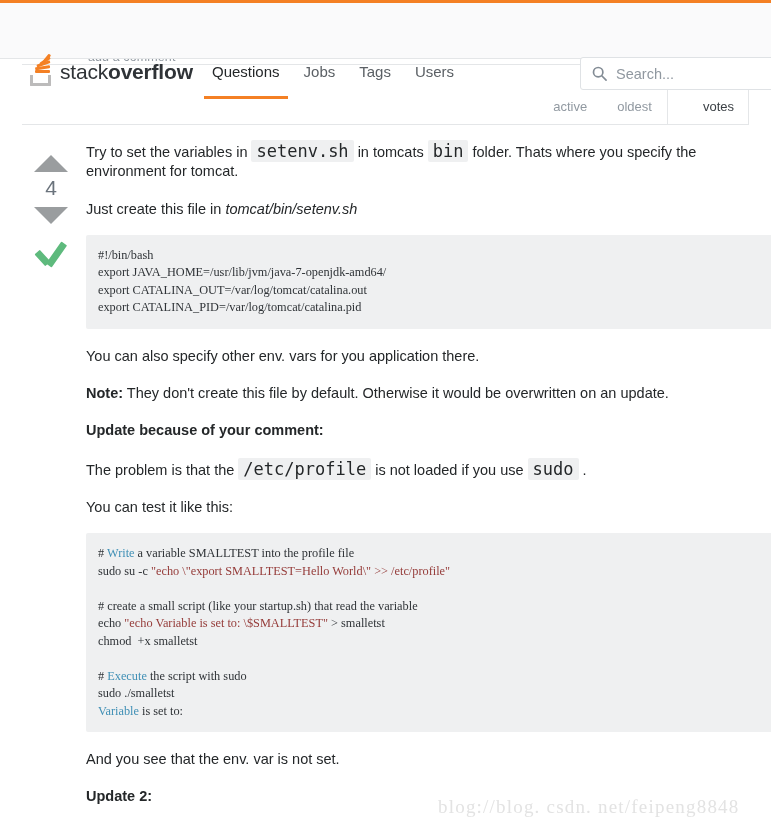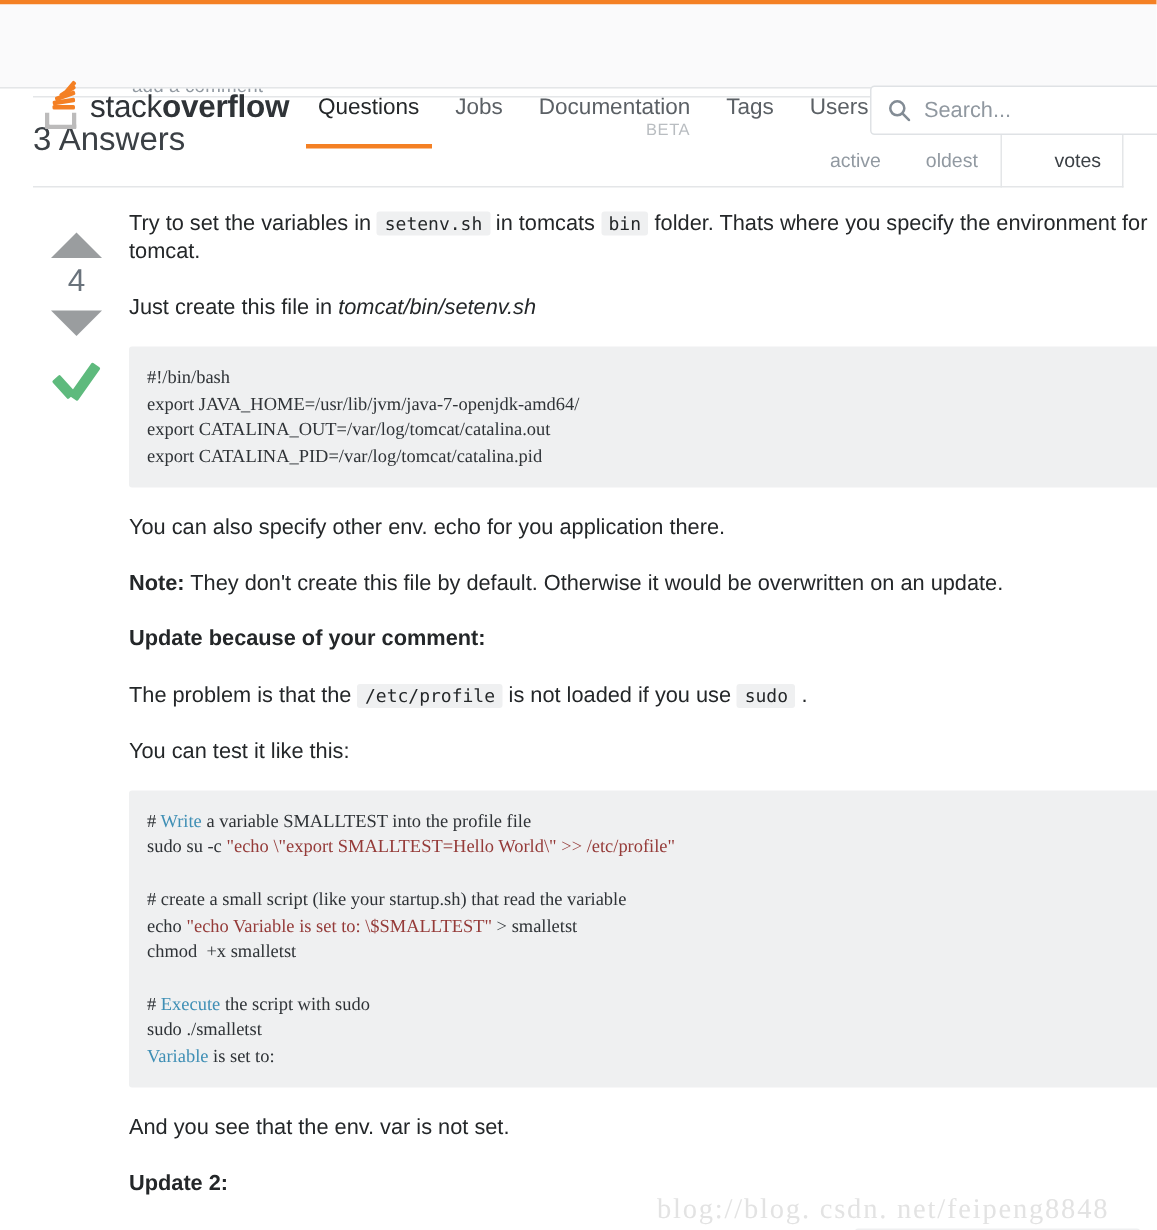--- a/index.html
+++ b/index.html
@@ -253,21 +253,21 @@
     line-height: 1.32;
     color: #242729;
   }
   .post-body p { margin: 0 0 18px 0; }
   .post-body p.tight { margin-bottom: 16px; }
   .post-body em { font-style: italic; }
   .post-body strong { font-weight: bold; }
 
   code.inline {
     font-family: "DejaVu Sans Mono", monospace;
-    font-size: 12px;
+    font-size: 17px;
     background: #eff0f1;
     padding: 1px 5px;
     border-radius: 2px;
     color: #242729;
     white-space: pre;
   }
 
   pre.block {
     font-family: Liberation Serif, serif;
     font-size: 12.3px;
@@ -322,44 +322,39 @@
     </div>
 
     <nav class="nav">
       <div class="nav-item active">
         <span>Questions</span>
       </div>
       <div class="nav-item">
         <span>Jobs</span>
       </div>
       <div class="nav-item">
-        <span>Documentation</span>
-        <span class="nav-beta">BETA</span>
-      </div>
-      <div class="nav-item">
         <span>Tags</span>
       </div>
       <div class="nav-item">
         <span>Users</span>
       </div>
     </nav>
 
     <div class="searchbox">
       <svg class="search-icon" viewBox="0 0 16 16" fill="none" stroke="#838c95" stroke-width="1.8">
         <circle cx="6.6" cy="6.6" r="5"></circle>
         <line x1="10.4" y1="10.4" x2="15" y2="15" stroke-linecap="round"></line>
       </svg>
       <input class="search-input" type="text" placeholder="Search..." style="">
     </div>
 
   </div>
 </div>
 
 <div class="answers-header">
-  <h2 class="answers-title">3 Answers</h2>
   <div class="sort-tabs">
     <div class="sort-tab">
       <span>active</span>
     </div>
     <div class="sort-tab">
       <span>oldest</span>
     </div>
     <div class="sort-tab selected">
       <span>votes</span>
     </div>
@@ -380,21 +375,21 @@
 
     <p><span>Try to set the variables in </span><code class="inline">setenv.sh</code><span> in tomcats </span><code class="inline">bin</code><span> folder. Thats where you specify the environment for tomcat.</span></p>
 
     <p class="tight"><span>Just create this file in </span><em>tomcat/bin/setenv.sh</em></p>
 
     <pre class="block">#!/bin/bash
 export JAVA_HOME=/usr/lib/jvm/java-7-openjdk-amd64/
 export CATALINA_OUT=/var/log/tomcat/catalina.out
 export CATALINA_PID=/var/log/tomcat/catalina.pid</pre>
 
-    <p>You can also specify other env. echo for you application there.</p>
+    <p>You can also specify other env. vars for you application there.</p>
 
     <p><strong>Note:</strong><span> They don't create this file by default. Otherwise it would be overwritten on an update.</span></p>
 
     <p><strong>Update because of your comment:</strong></p>
 
     <p><span>The problem is that the </span><code class="inline">/etc/profile</code><span> is not loaded if you use </span><code class="inline">sudo</code><span> .</span></p>
 
     <p class="tight">You can test it like this:</p>
 
     <pre class="block" id="code-block-2"><span># </span><span class="tok-comment-kw">Write</span><span> a variable SMALLTEST into the profile file</span>

